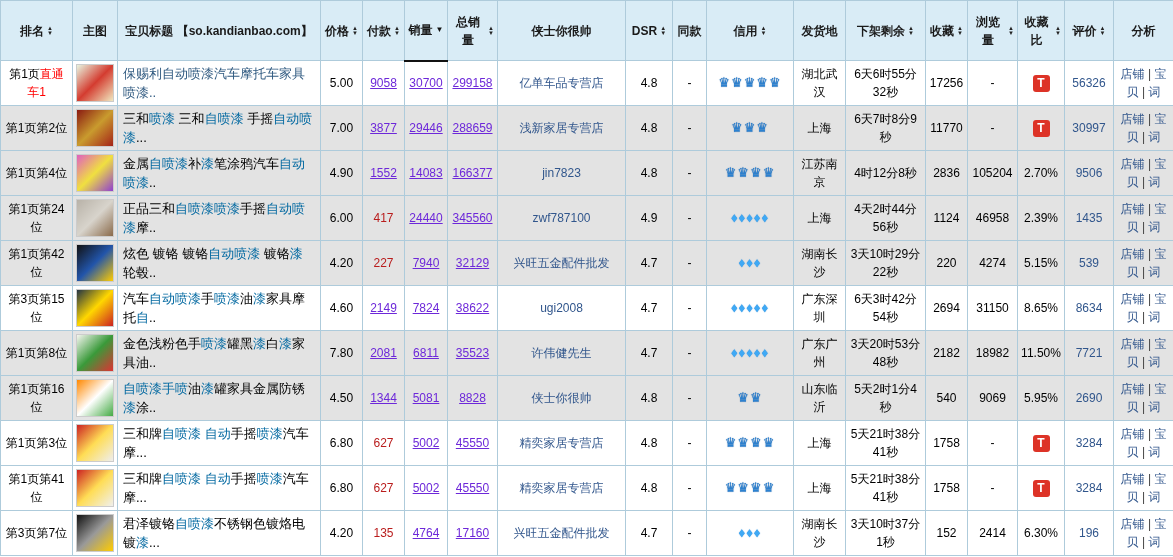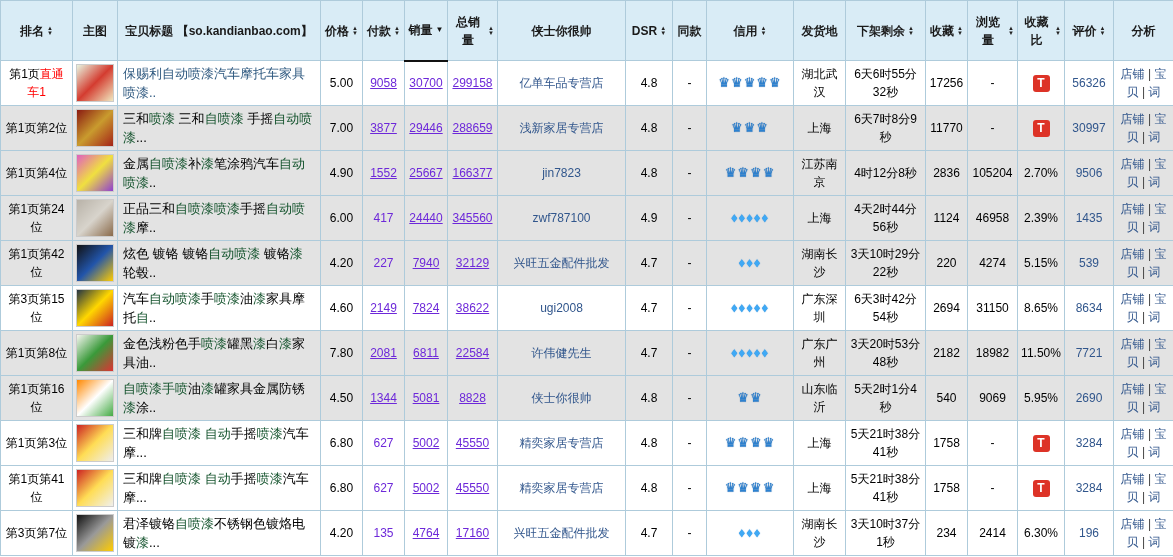--- a/index.html
+++ b/index.html
@@ -24,25 +24,25 @@
     position:relative;
     color:#1a1a1a;
   }
   th.sorted-desc { border-bottom:2px solid #111;margin-top:24px; }
   .th-inner { display:flex; align-items:center; justify-content:center; gap:3px; }
   .sort-arrows { display:inline-flex; flex-direction:column; line-height:5px; font-size:6px; color:#222; }
   .sort-arrow-single { font-size:8px; color:#111; line-height:8px; }
   tbody tr { height:45px; }
   tbody tr.shaded td { background:#e3e3e3; }
   td.c-title { text-align:left; padding-left:5px; font-size:13px; }
-  .seg-red { color:#14532d; }
+  .seg-red { color:#0369a1; }
   .seg-navy { color:#305a80; }
   .rank-red { color:#ff0000; }
   .num-green { color:#6d28d9;text-decoration:underline; }
-  .num-black { color:#6d28d9; }
+  .num-black { color:#b91c1c; }
   .link-blue { color:#31568c; cursor:pointer; }
   .thumb {
     width:38px; height:38px; margin:0 auto;
     border:1px solid #ccc;
     background:#eee;
   }
   .credit-icon { font-size:13px; letter-spacing:1px; }
   .credit-crown { color:#2b82d2; text-shadow:0 0 1px #1a5a9e; }
   .credit-diamond { color:#3fa9f5; text-shadow:0 0 1px #1878c8; }
   .tmall-badge {
@@ -263,21 +263,21 @@
           <td><span class="link-blue">店铺</span><span class="analysis-sep"> | </span><span class="link-blue">宝贝</span><span class="analysis-sep"> | </span><span class="link-blue">词</span></td>
         </tr>
         <tr class="shaded">
           <td><span>第1页第4位</span></td>
           <td>
             <div class="thumb" style="background: linear-gradient(135deg, rgb(224, 96, 192), rgb(240, 224, 64), rgb(144, 64, 208));"></div>
           </td>
           <td class="c-title"><span><span>金属</span><span class="seg-red">自喷漆</span><span>补</span><span class="seg-red">漆</span><span>笔涂鸦汽车</span><span class="seg-red">自动喷漆</span><span>..</span></span></td>
           <td>4.90</td>
           <td class="num-green">1552</td>
-          <td class="num-green">25667</td>
+          <td class="num-green">14083</td>
           <td class="num-green">166377</td>
           <td><span class="link-blue">jin7823</span></td>
           <td>4.8</td>
           <td>-</td>
           <td><span class="credit-icon credit-crown">♛</span><span class="credit-icon credit-crown">♛</span><span class="credit-icon credit-crown">♛</span><span class="credit-icon credit-crown">♛</span></td>
           <td>江苏南京</td>
           <td>4时12分8秒</td>
           <td>2836</td>
           <td>105204</td>
           <td>2.70%</td>
@@ -352,21 +352,21 @@
         </tr>
         <tr class="shaded">
           <td><span>第1页第8位</span></td>
           <td>
             <div class="thumb" style="background: linear-gradient(135deg, rgb(245, 245, 240), rgb(58, 154, 58), rgb(221, 51, 51));"></div>
           </td>
           <td class="c-title"><span><span>金色浅粉色手</span><span class="seg-red">喷漆</span><span>罐黑</span><span class="seg-red">漆</span><span>白</span><span class="seg-red">漆</span><span>家具油..</span></span></td>
           <td>7.80</td>
           <td class="num-green">2081</td>
           <td class="num-green">6811</td>
-          <td class="num-green">22584</td>
+          <td class="num-green">35523</td>
           <td><span class="link-blue">许伟健先生</span></td>
           <td>4.7</td>
           <td>-</td>
           <td><span class="credit-icon credit-diamond">♦</span><span class="credit-icon credit-diamond">♦</span><span class="credit-icon credit-diamond">♦</span><span class="credit-icon credit-diamond">♦</span><span class="credit-icon credit-diamond">♦</span></td>
           <td>广东广州</td>
           <td>3天20时53分48秒</td>
           <td>2182</td>
           <td>18982</td>
           <td>11.50%</td>
           <td><span class="link-blue">7721</span></td>
@@ -447,21 +447,21 @@
           <td>4.20</td>
           <td class="num-black">135</td>
           <td class="num-green">4764</td>
           <td class="num-green">17160</td>
           <td><span class="link-blue">兴旺五金配件批发</span></td>
           <td>4.7</td>
           <td>-</td>
           <td><span class="credit-icon credit-diamond">♦</span><span class="credit-icon credit-diamond">♦</span><span class="credit-icon credit-diamond">♦</span></td>
           <td>湖南长沙</td>
           <td>3天10时37分1秒</td>
-          <td>234</td>
+          <td>152</td>
           <td>2414</td>
           <td>6.30%</td>
           <td><span class="link-blue">196</span></td>
           <td><span class="link-blue">店铺</span><span class="analysis-sep"> | </span><span class="link-blue">宝贝</span><span class="analysis-sep"> | </span><span class="link-blue">词</span></td>
         </tr>
       </tbody>
   </table>
 </div>
 
 </body></html>

